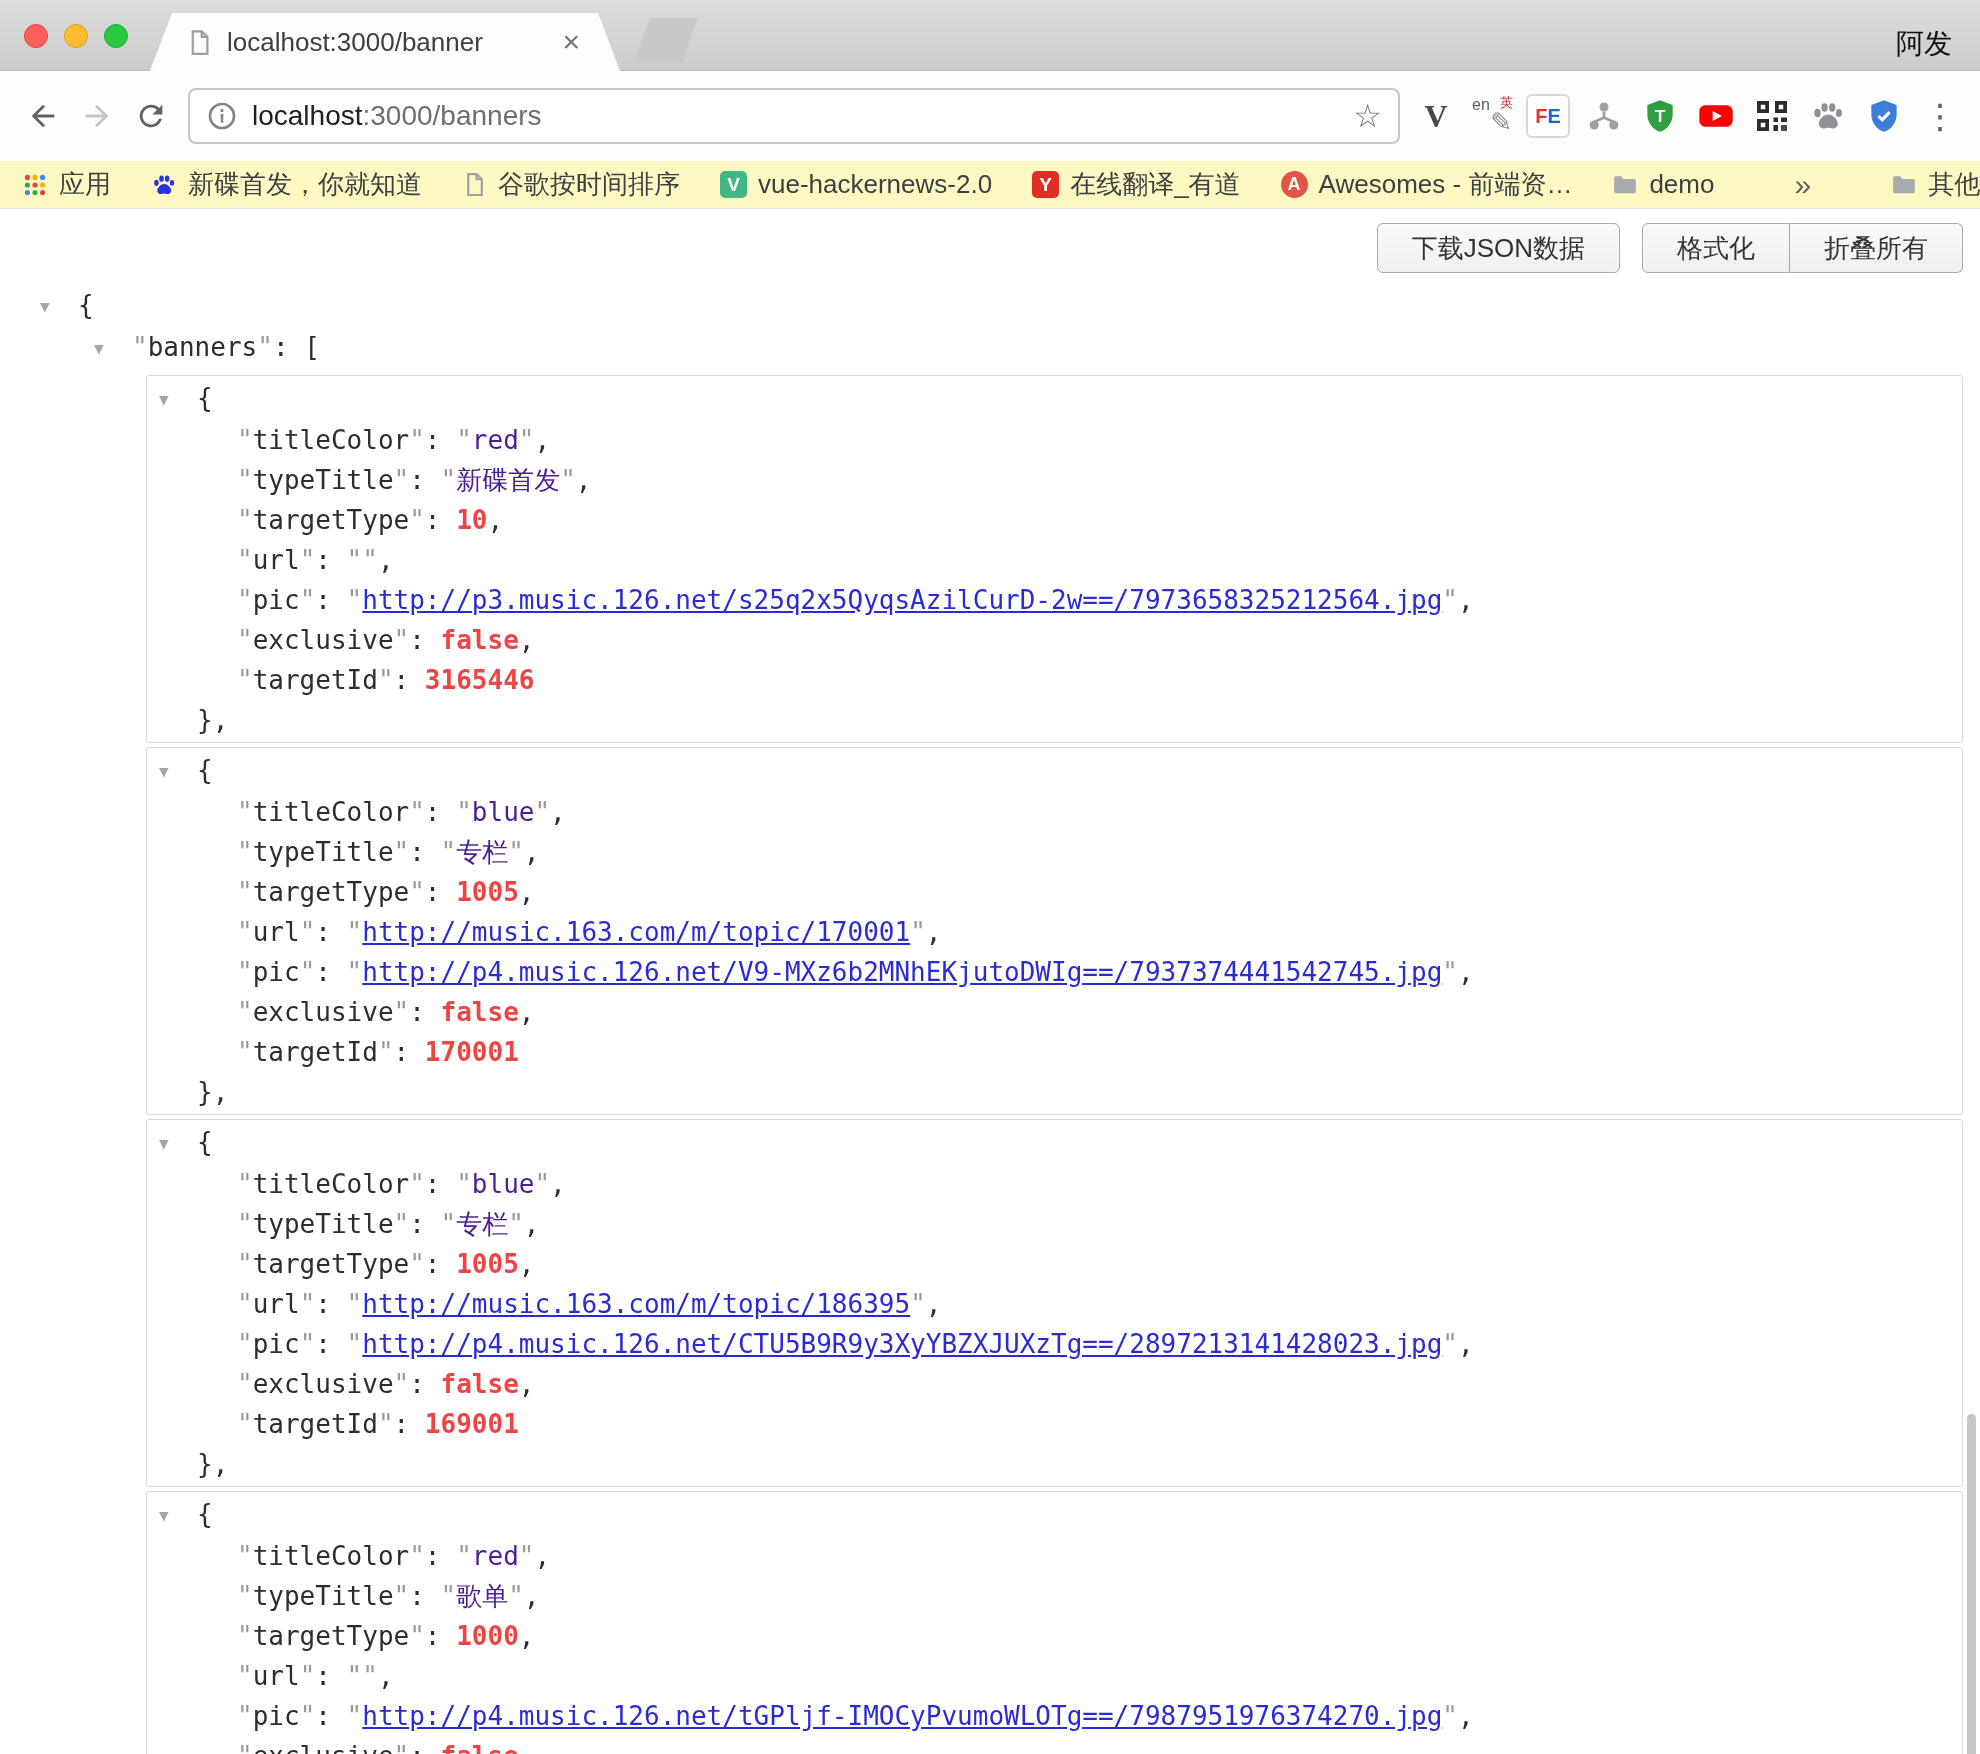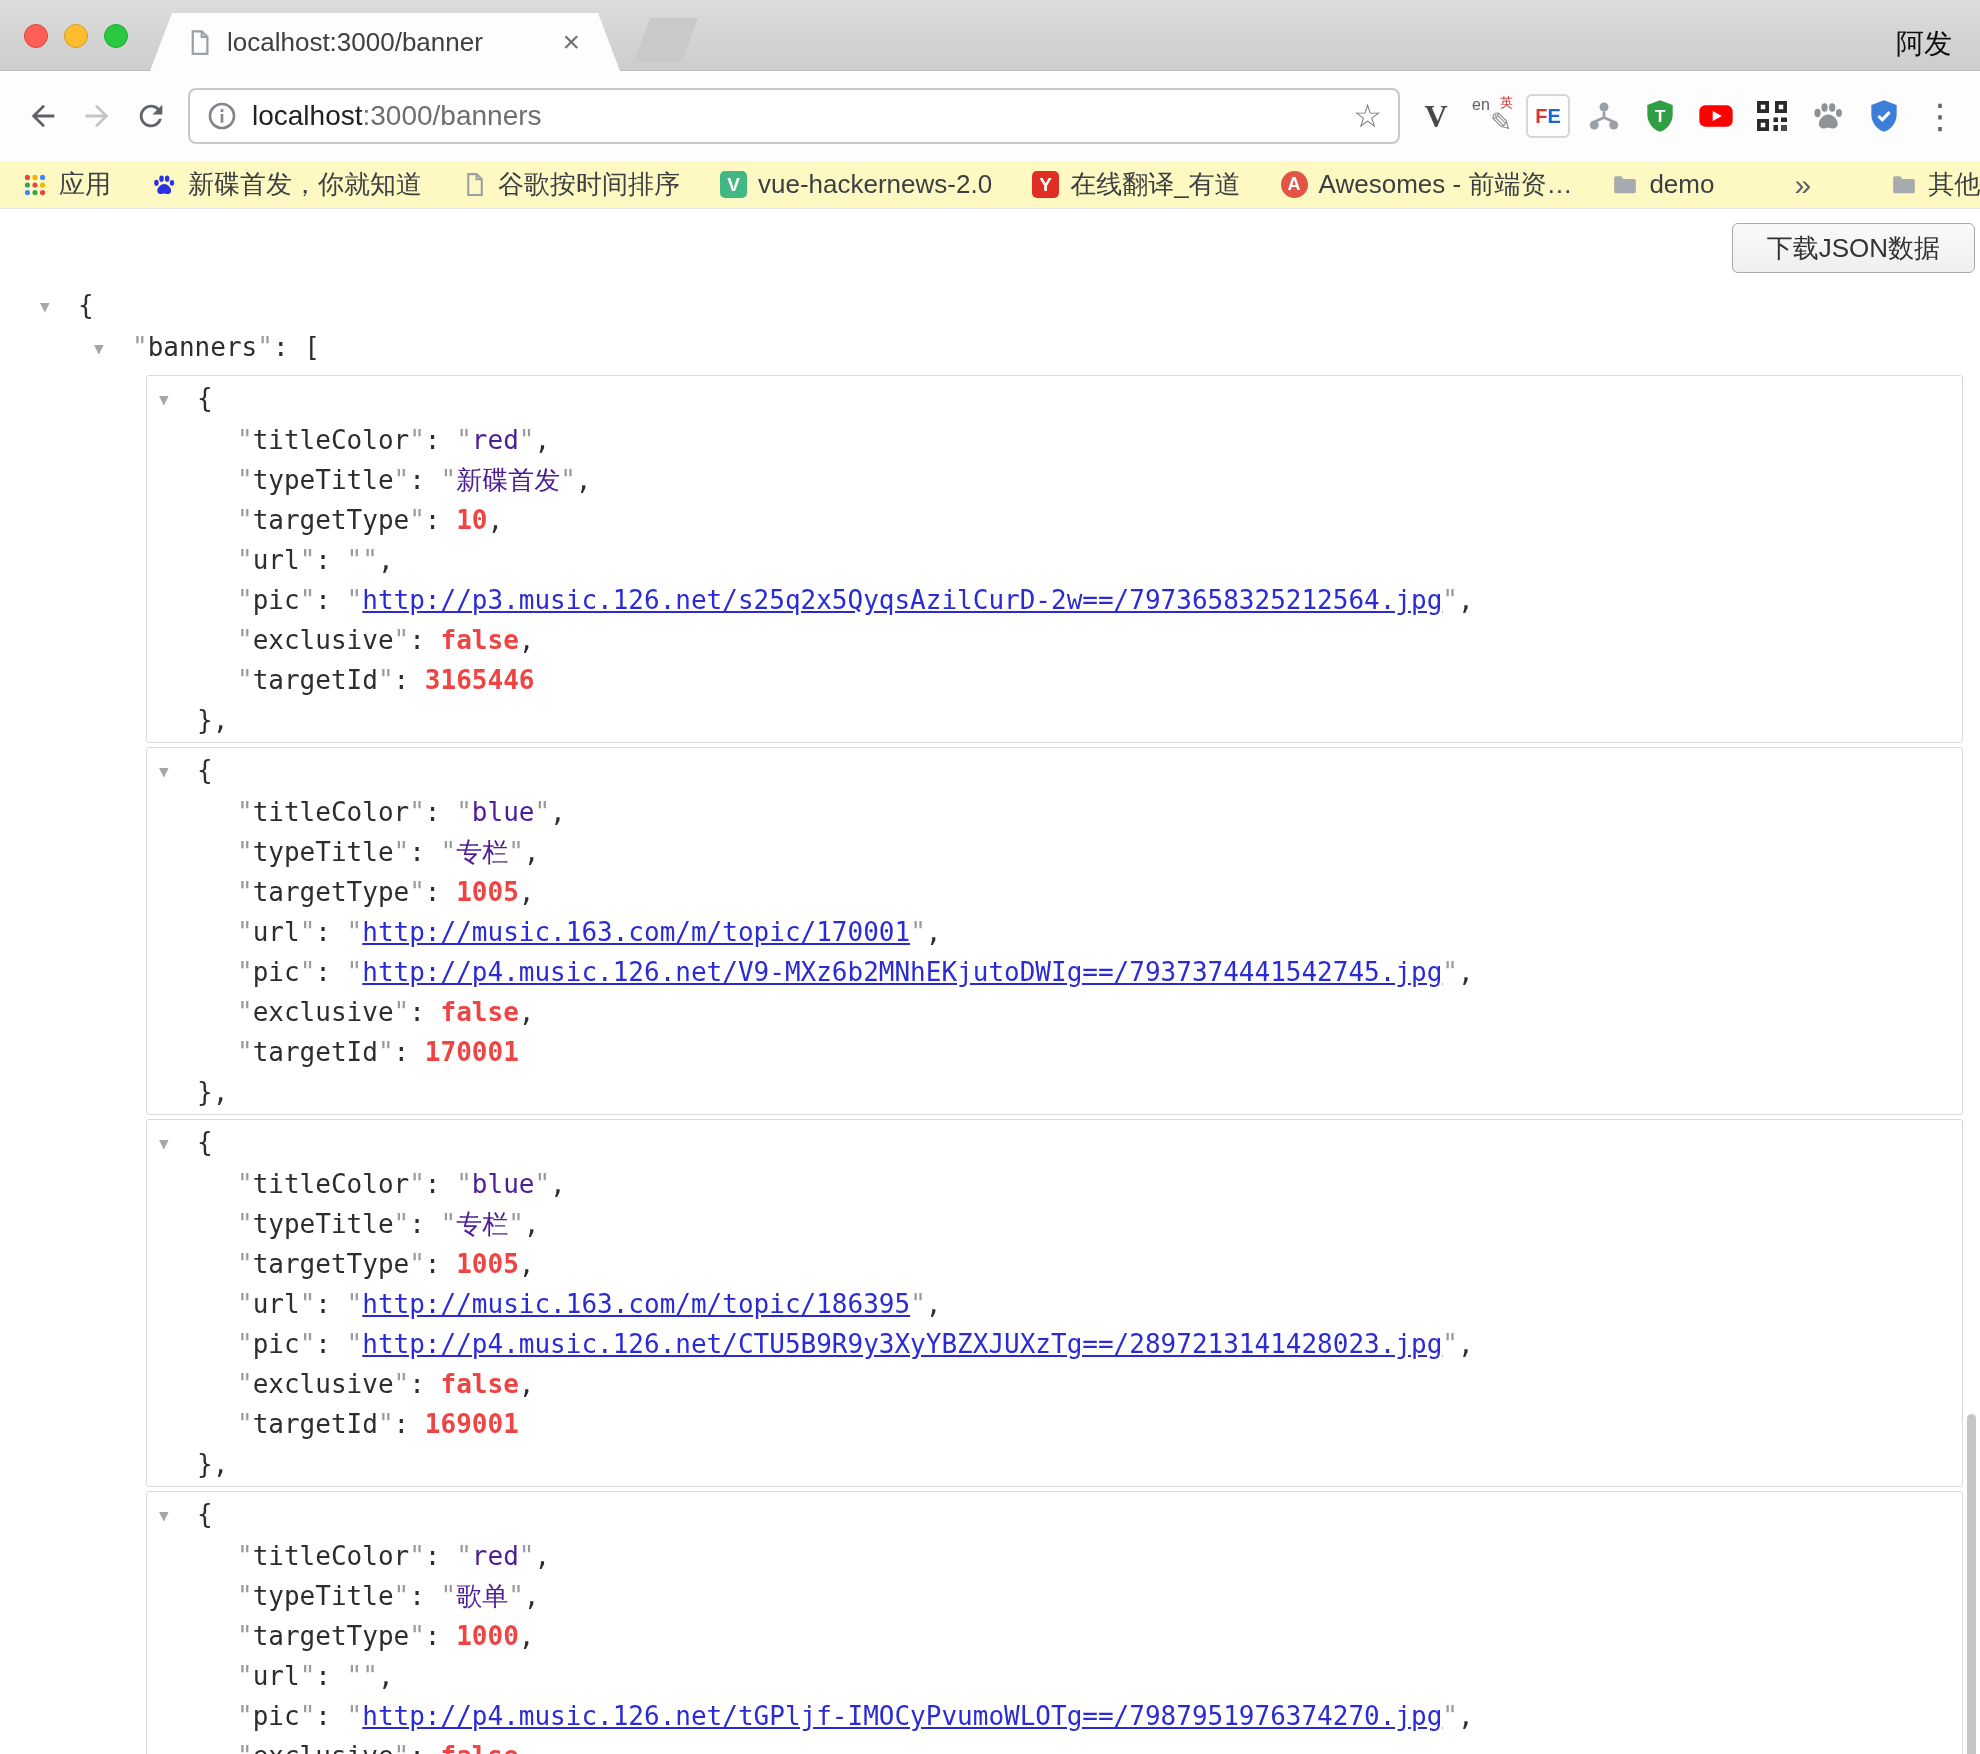--- a/index.html
+++ b/index.html
@@ -52,21 +52,21 @@
   .bm-sq { width:27px; height:27px; border-radius:5px; color:#fff; font-size:19px; font-weight:700;
            display:flex; align-items:center; justify-content:center; }
   .bm-rd { width:27px; height:27px; border-radius:50%; color:#fff; font-size:18px; font-weight:700;
            display:flex; align-items:center; justify-content:center; }
   .bm-spacer { flex:1; }
   .bm-chevrons { font-size:30px; color:#5f6368; }
   .bm-divider { width:1px; height:30px; background:#d4d4d4; }
 
   
   .content { height:1545px; background:#fff; position:relative; }
-  .toolbar { display:flex; justify-content:flex-end; gap:22px; padding:14px 5px 0 0; }
+  .toolbar { display:flex; justify-content:flex-end; gap:22px; padding:14px 17px 0 0; }
   .btn { height:50px; display:flex; align-items:center; justify-content:center; font-size:26px; color:#333;
          background:linear-gradient(#fafafa,#efefef); border:1px solid #a9a9a9; border-radius:6px; padding:0 34px; }
   .btn-group { display:flex; }
   .btn-group .btn { border-radius:0; border-left-width:0; }
   .btn-group .btn:first-child { border-radius:6px 0 0 6px; border-left-width:1px; }
   .btn-group .btn:last-child { border-radius:0 6px 6px 0; }
 
   
   .json-tree { font-family:"DejaVu Sans Mono", monospace; font-size:26px; line-height:40px; color:#2d2d2d;
                padding:12px 0 0 40px; }
@@ -256,20 +256,24 @@
       <svg width="26" height="26" viewBox="0 0 24 24">
         <path d="M2 5.5C2 4.7 2.7 4 3.5 4h5l2 2.5h10c.8 0 1.5.7 1.5 1.5v10c0 .8-.7 1.5-1.5 1.5h-17c-.8 0-1.5-.7-1.5-1.5z" fill="#a7aaae"></path>
       </svg>
       <span>其他书签</span>
     </div>
   </div>
 
   <div class="content">
     <div class="toolbar">
       <button class="btn">下载JSON数据</button>
+      <div class="btn-group">
+        <button class="btn">格式化</button>
+        <button class="btn">折叠所有</button>
+      </div>
     </div>
 
     <div class="json-tree">
       <div class="jline">
         <span class="tri">▼</span><span class="sym">{</span>
       </div>
       <div class="lvl1">
         <div class="jline">
           <span class="tri">▼</span><span class="q">"</span><span class="jkey">banners</span><span class="q">"</span><span class="sym">: [</span>
         </div>

